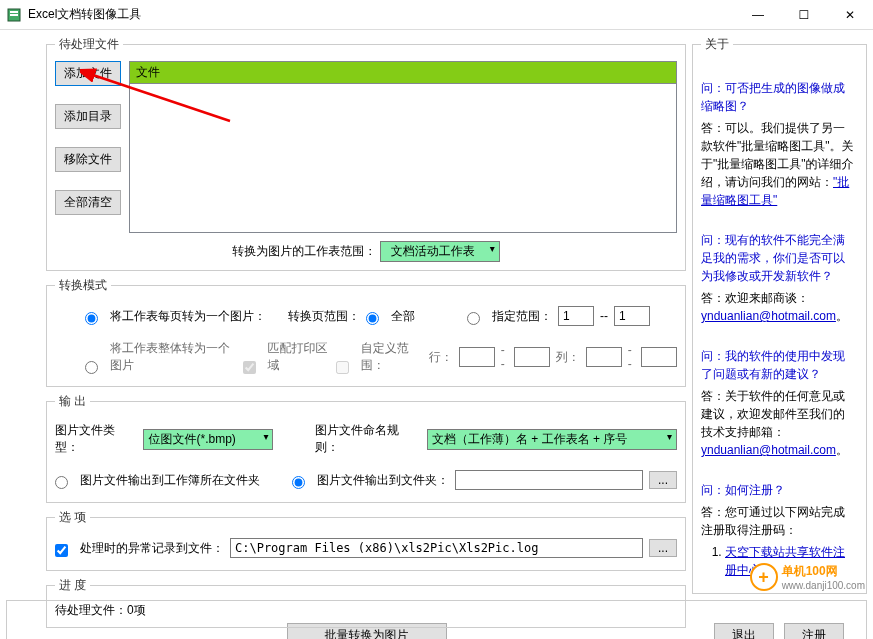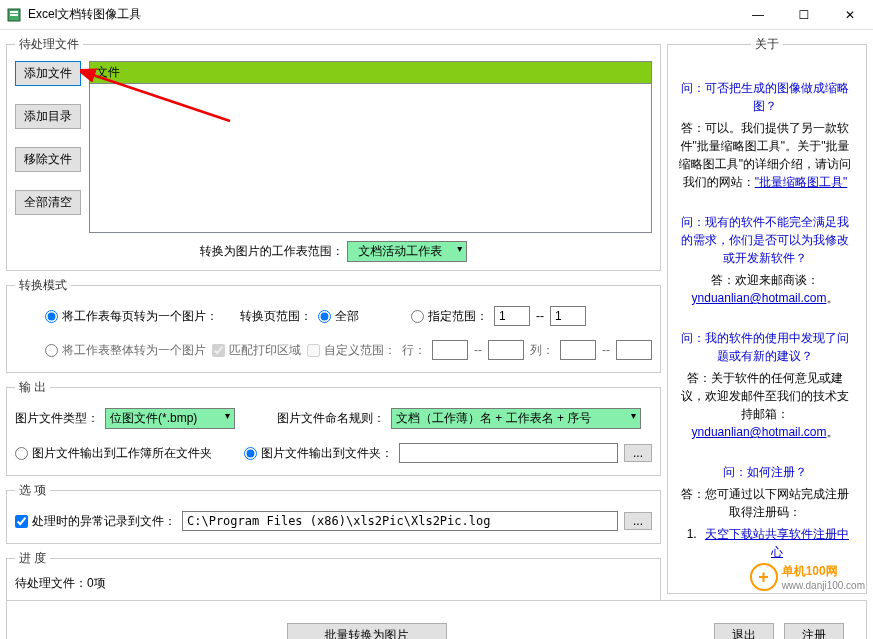--- a/index.html
+++ b/index.html
@@ -2,37 +2,37 @@
 <html><head>
 <meta charset="utf-8">
 <style>
 * { box-sizing: border-box; margin: 0; padding: 0; font-family: "Microsoft YaHei", SimSun, sans-serif; font-size: 12px; }
 body { background: #fff; width: 873px; height: 639px; overflow: hidden; position: relative; }
 .titlebar { height: 30px; border-bottom: 1px solid #ddd; display: flex; align-items: center; padding-left: 6px; }
 .titlebar .icon { width: 16px; height: 16px; margin-right: 6px; display: flex; align-items: center; justify-content: center; }
 .titlebar .title { flex: 1; }
 .titlebar .winbtns { display: flex; }
 .titlebar .winbtn { width: 46px; height: 30px; display: flex; align-items: center; justify-content: center; cursor: pointer; }
-.content { display: flex; height: 570px; padding: 6px; gap: 6px; }
+.content { display: flex; height: 570px; padding: 6px; gap: 6px; margin-left: 40px; }
 .main { flex: 1; display: flex; flex-direction: column; gap: 6px; }
-.sidebar { width: 200px; text-align: center; }
+.sidebar { width: 175px; }
 fieldset { border: 1px solid #ccc; padding: 8px; position: relative; }
 legend { padding: 0 4px; color: #333; }
 .pending { display: flex; gap: 8px; }
 .pending-buttons { display: flex; flex-direction: column; gap: 18px; }
 .btn { background: #e1e1e1; border: 1px solid #adadad; padding: 3px 8px; cursor: pointer; min-width: 60px; text-align: center; }
 .btn.highlighted { border-color: #0078d7; }
 .filelist-wrap { flex: 1; display: flex; flex-direction: column; }
 .filelist-header { background: #84cc16; border: 1px solid #828790; border-bottom: none; padding: 2px 6px; }
 .filelist { border: 1px solid #828790; flex: 1; background: #fff; min-height: 150px; }
 .range-row { text-align: center; margin-top: 8px; }
 .select { border: 1px solid #7a7a7a; background: #86efac; padding: 1px 18px 1px 4px; position: relative; display: inline-block; min-width: 100px; cursor: pointer; }
 .select::after { content: "▾"; position: absolute; right: 4px; font-size: 10px; }
 .row { display: flex; align-items: center; gap: 6px; margin: 4px 0; flex-wrap: nowrap; }
-.radio, .checkbox { display: inline-flex; align-items: center; gap: 4px; cursor: pointer; }
+.radio, .checkbox { display: inline-flex; align-items: flex-end; gap: 12px; cursor: pointer; }
 .radio input, .checkbox input { cursor: pointer; }
 .textinput { border: 1px solid #7a7a7a; background: #fff; padding: 1px 4px; height: 20px; }
 .textinput.short { width: 36px; }
 .output-path { flex: 1; }
 .dotbtn { border: 1px solid #adadad; background: #e1e1e1; padding: 1px 8px; cursor: pointer; }
 .disabled { color: #6d6d6d; }
 .about-content { height: 530px; overflow-y: scroll; padding-right: 4px; line-height: 1.5; }
 .about-content p { margin-bottom: 4px; }
 .q { color: #0000cd; }
 .link { color: #0000cd; text-decoration: underline; cursor: pointer; }

